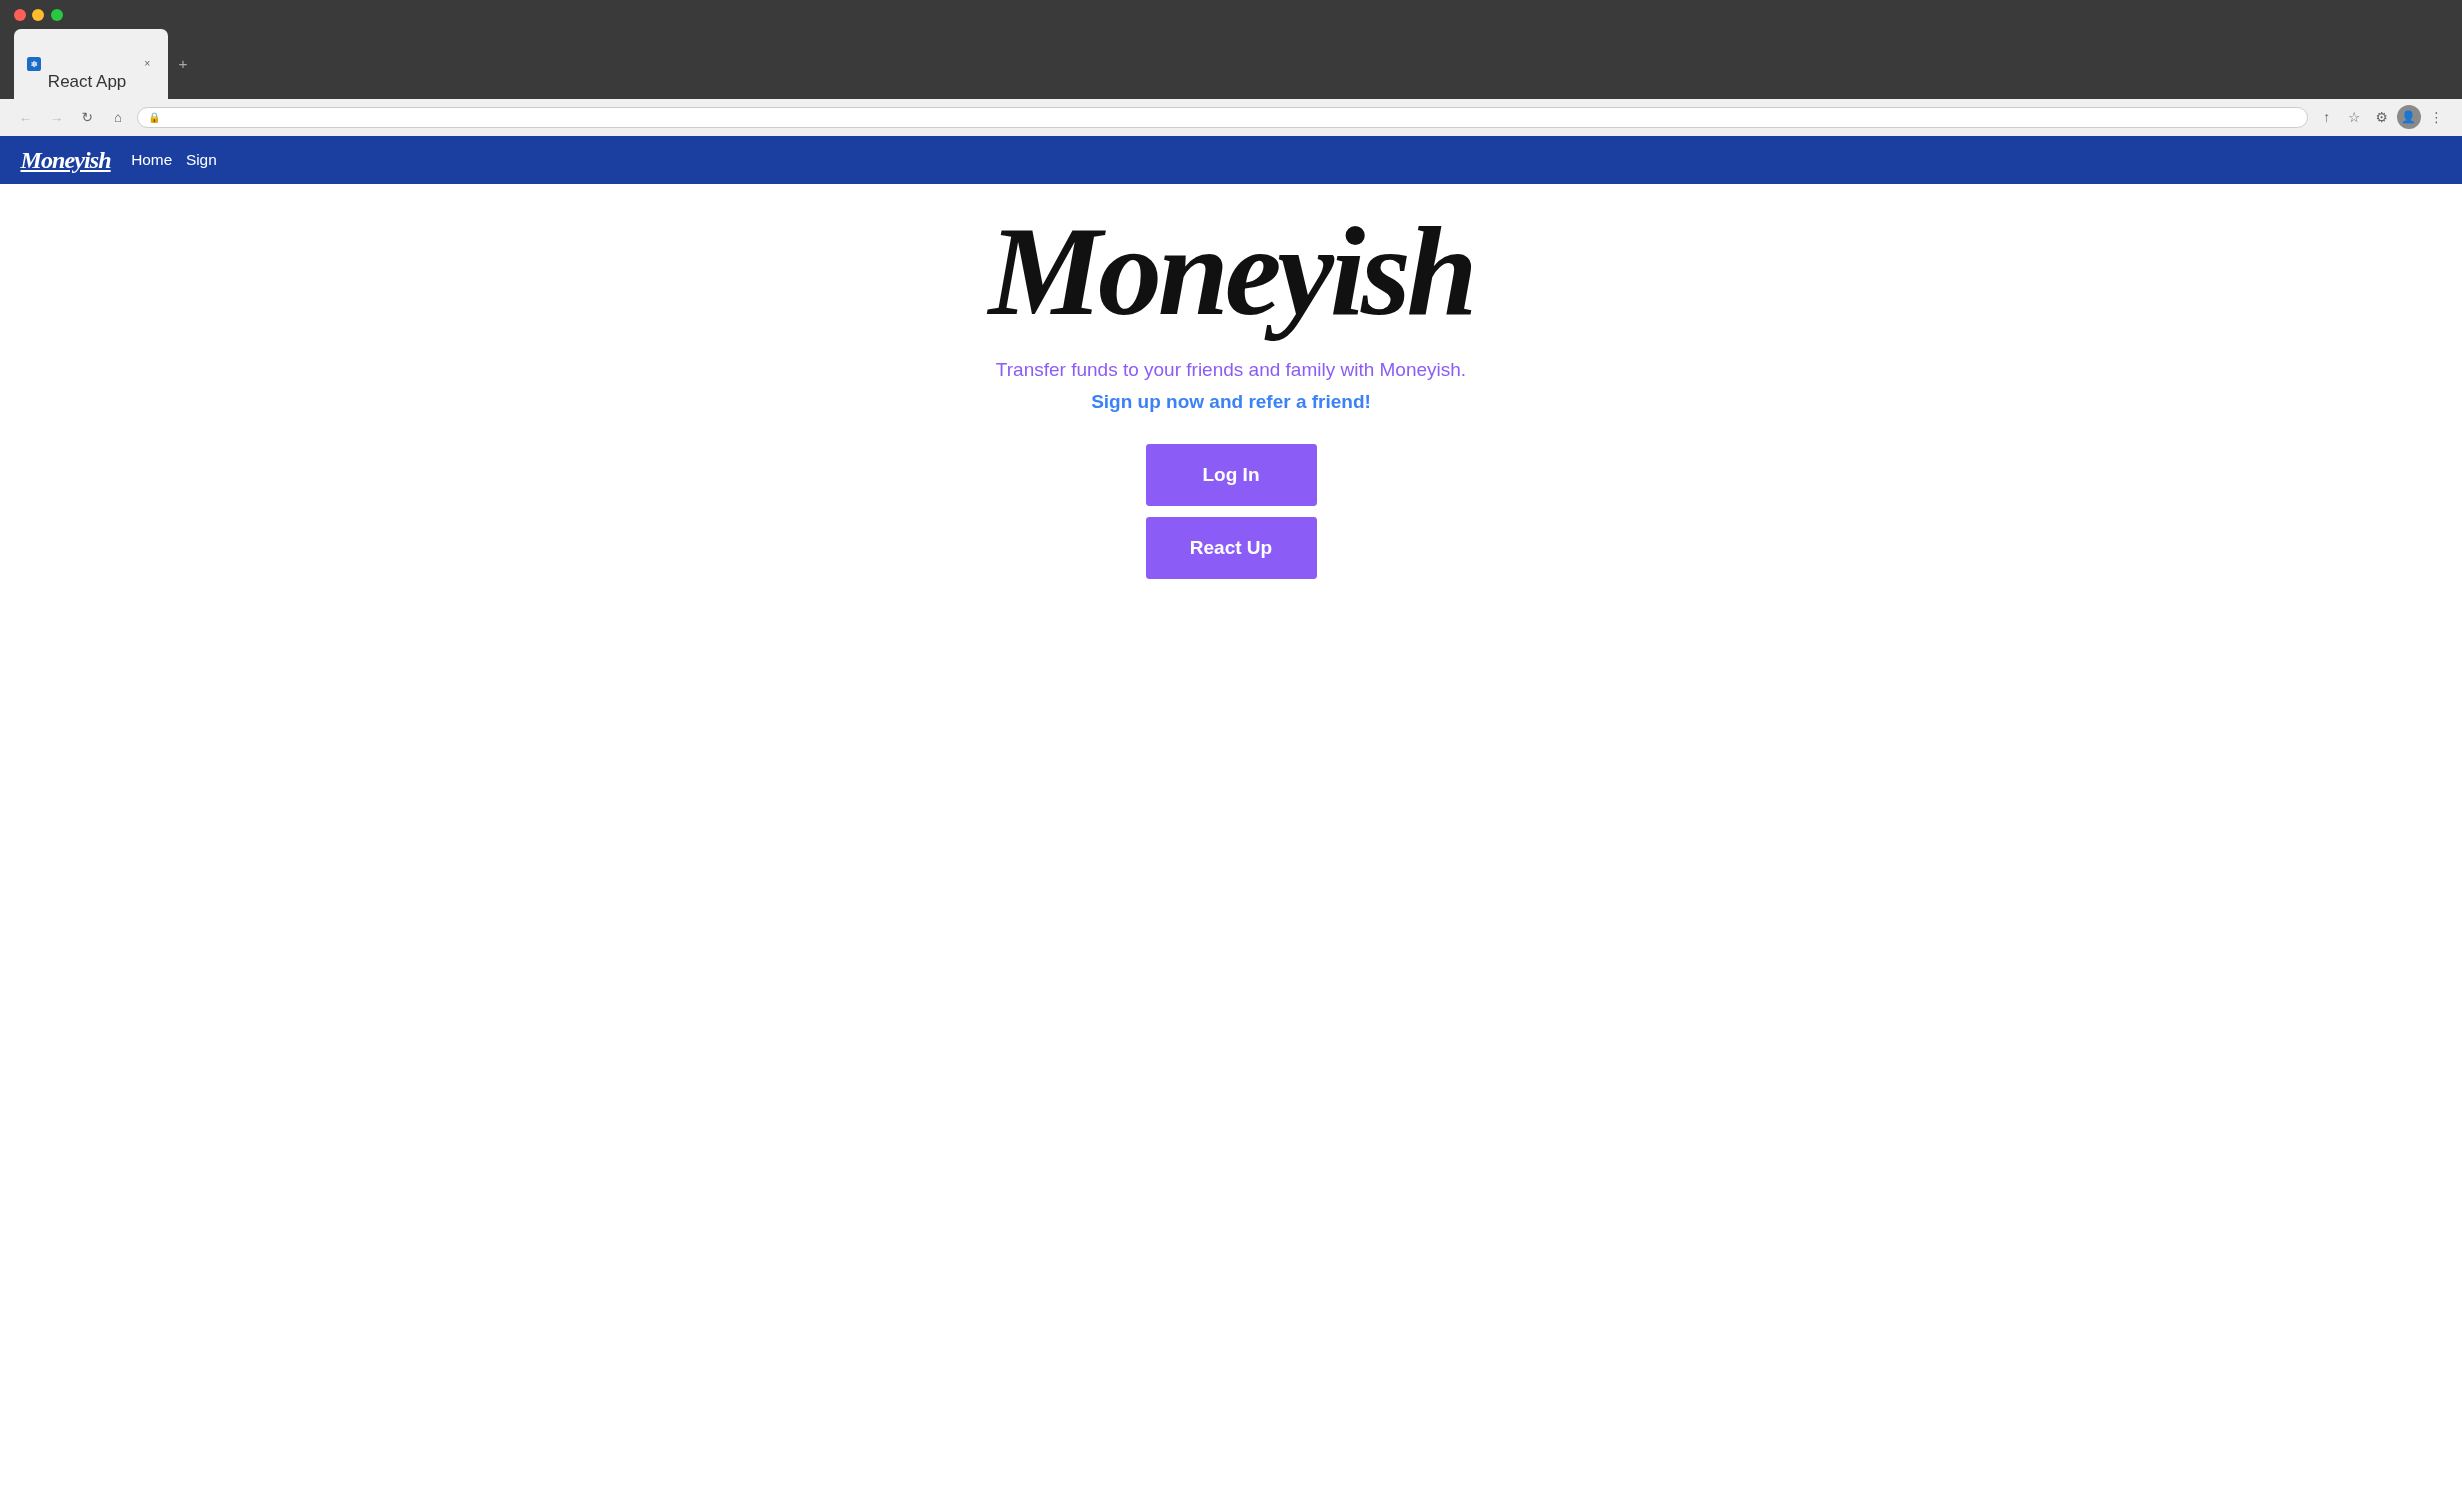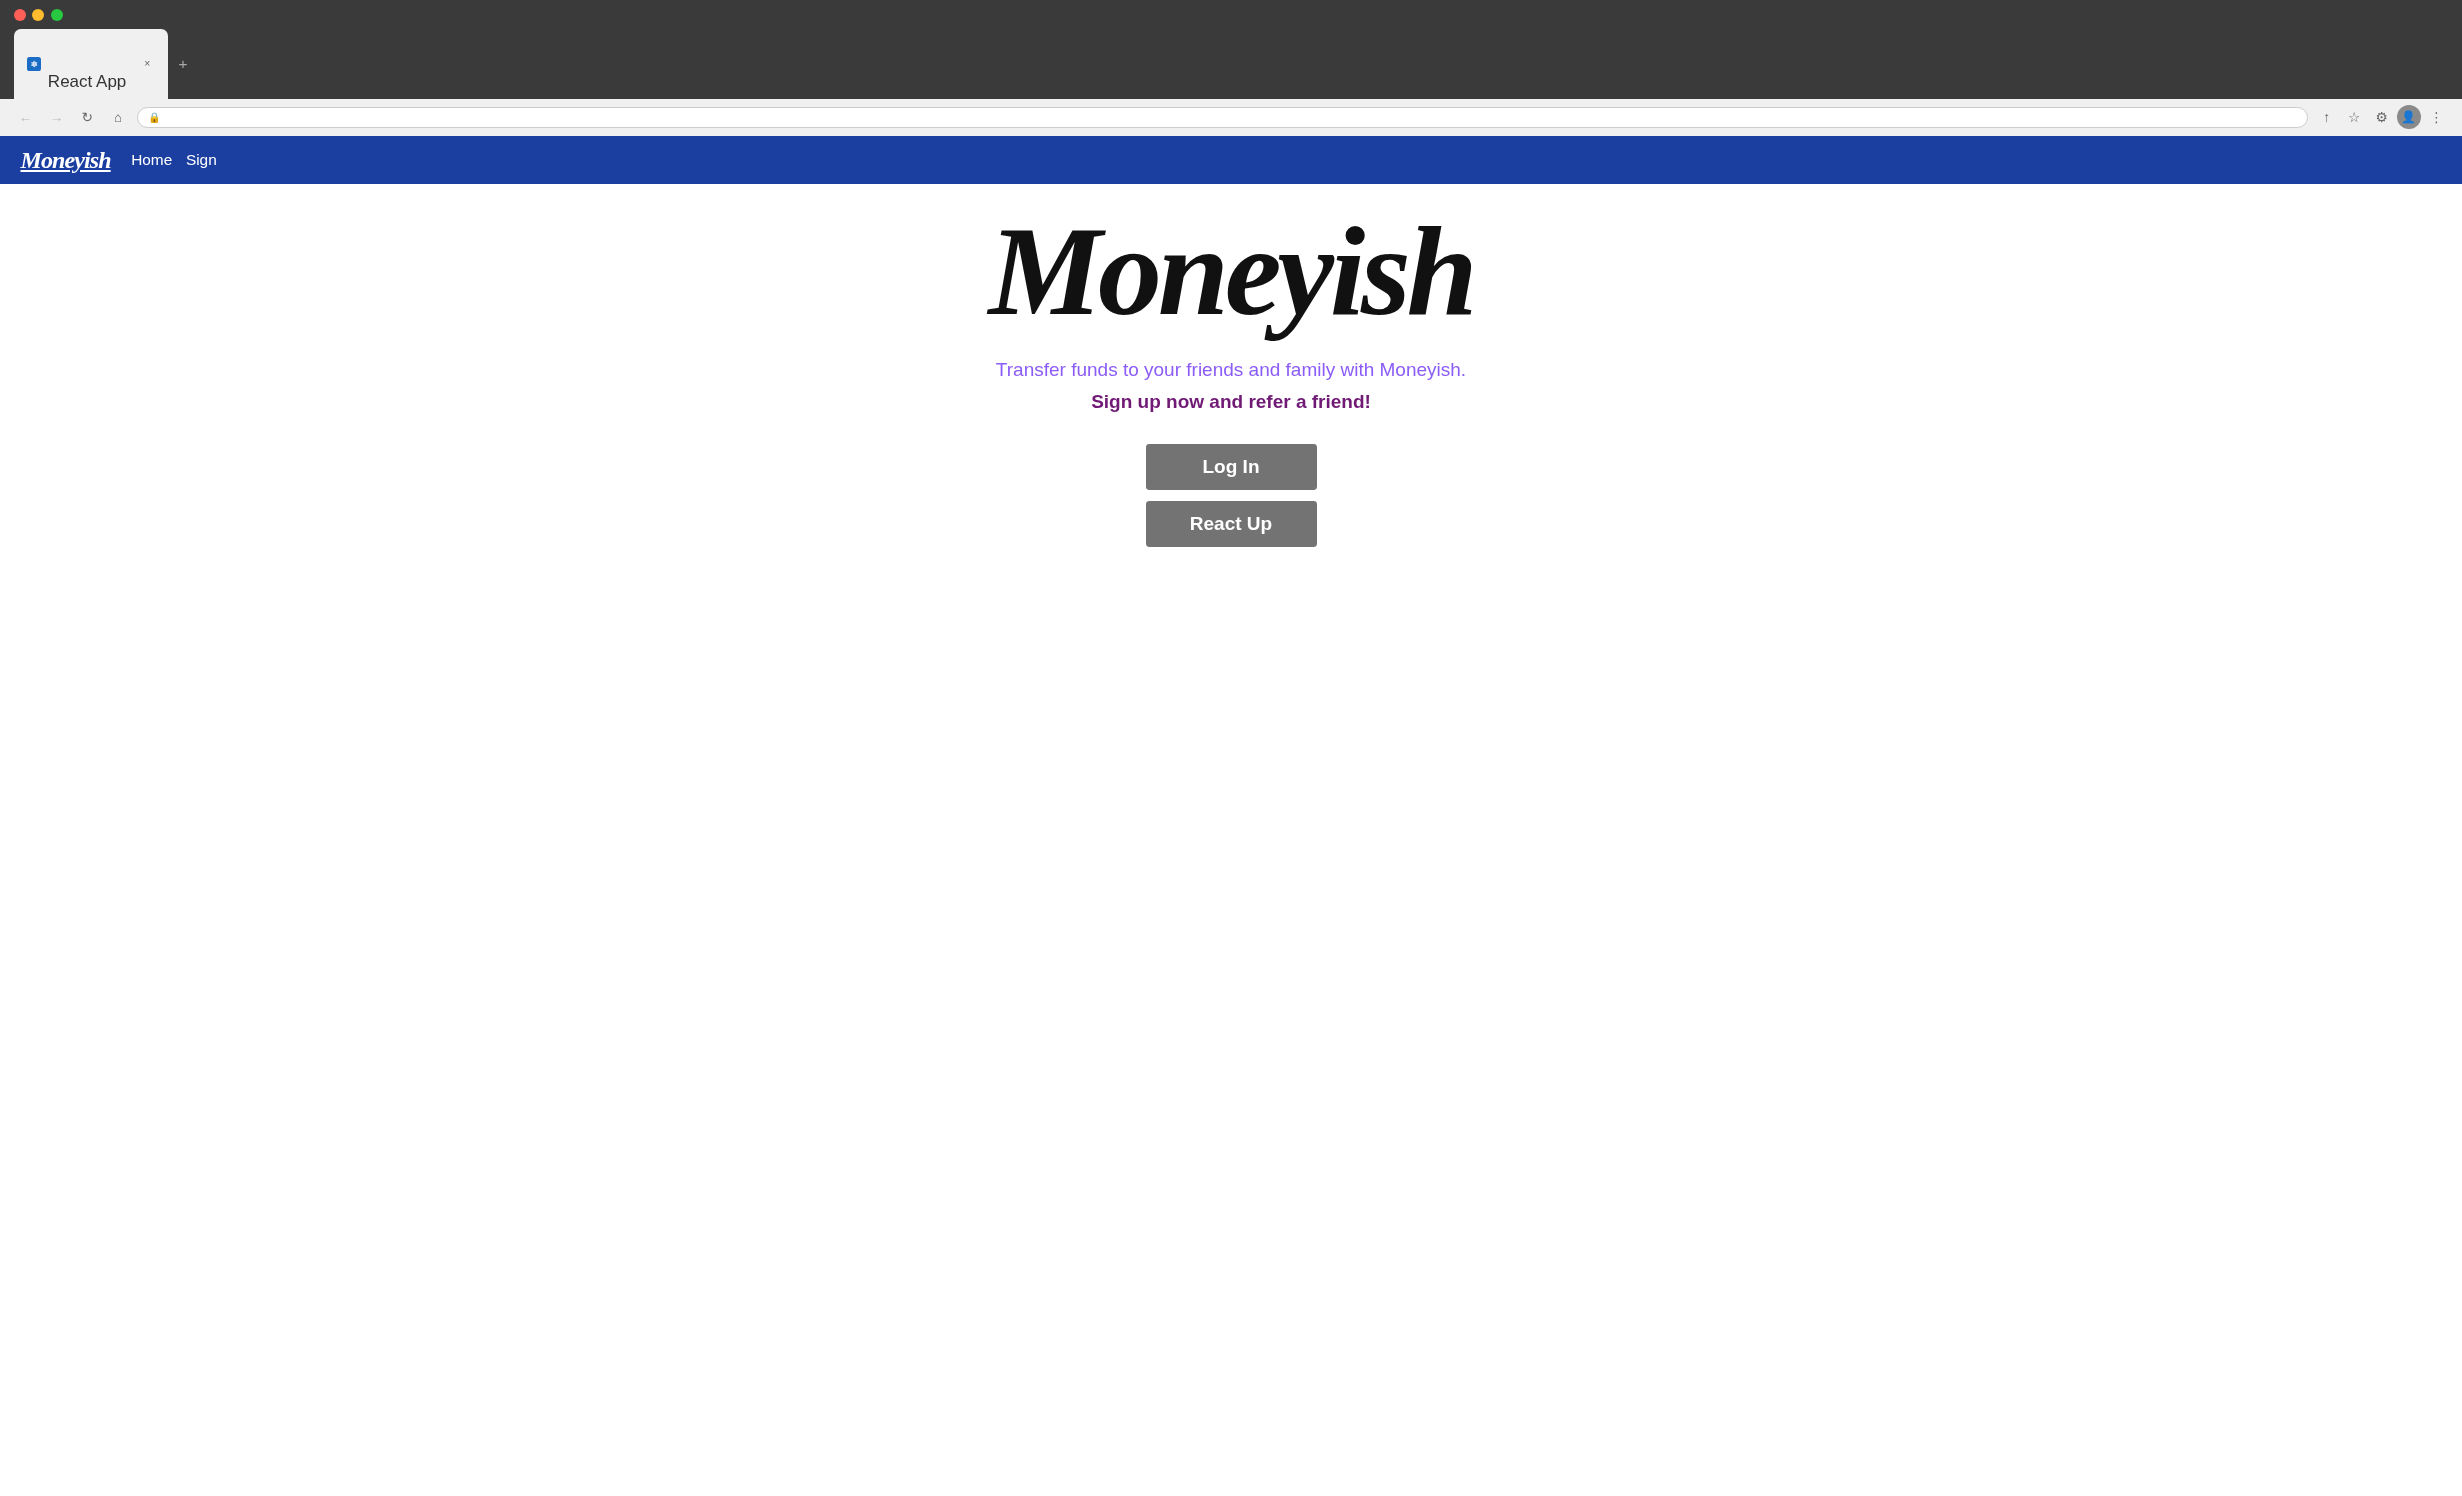--- a/index.html
+++ b/index.html
@@ -247,39 +247,39 @@
     .tagline-1 {
       font-size: 19px;
       color: #8b5cf6;
       text-align: right;
       margin-bottom: 10.3px;
       font-weight: 400;
     }
 
     .tagline-2 {
       font-size: 19px;
-      color: #701a75;
+      color: #3b82f6;
       text-align: center;
       font-weight: 600;
       margin-bottom: 31px;
     }
 
     .cta-buttons {
       display: flex;
       flex-direction: column;
       gap: 10.3px;
       align-items: center;
     }
 
     .btn-login,
     .btn-signup {
-      background: #737373;
+      background: #8b5cf6;
       color: white;
       border: none;
-      padding: 12px 0;
+      padding: 20px 0;
       width: 171px;
       font-size: 19px;
       font-weight: 700;
       border-radius: 3.4px;
       cursor: pointer;
       text-align: center;
     }
   </style>
 </head>
 <body>

